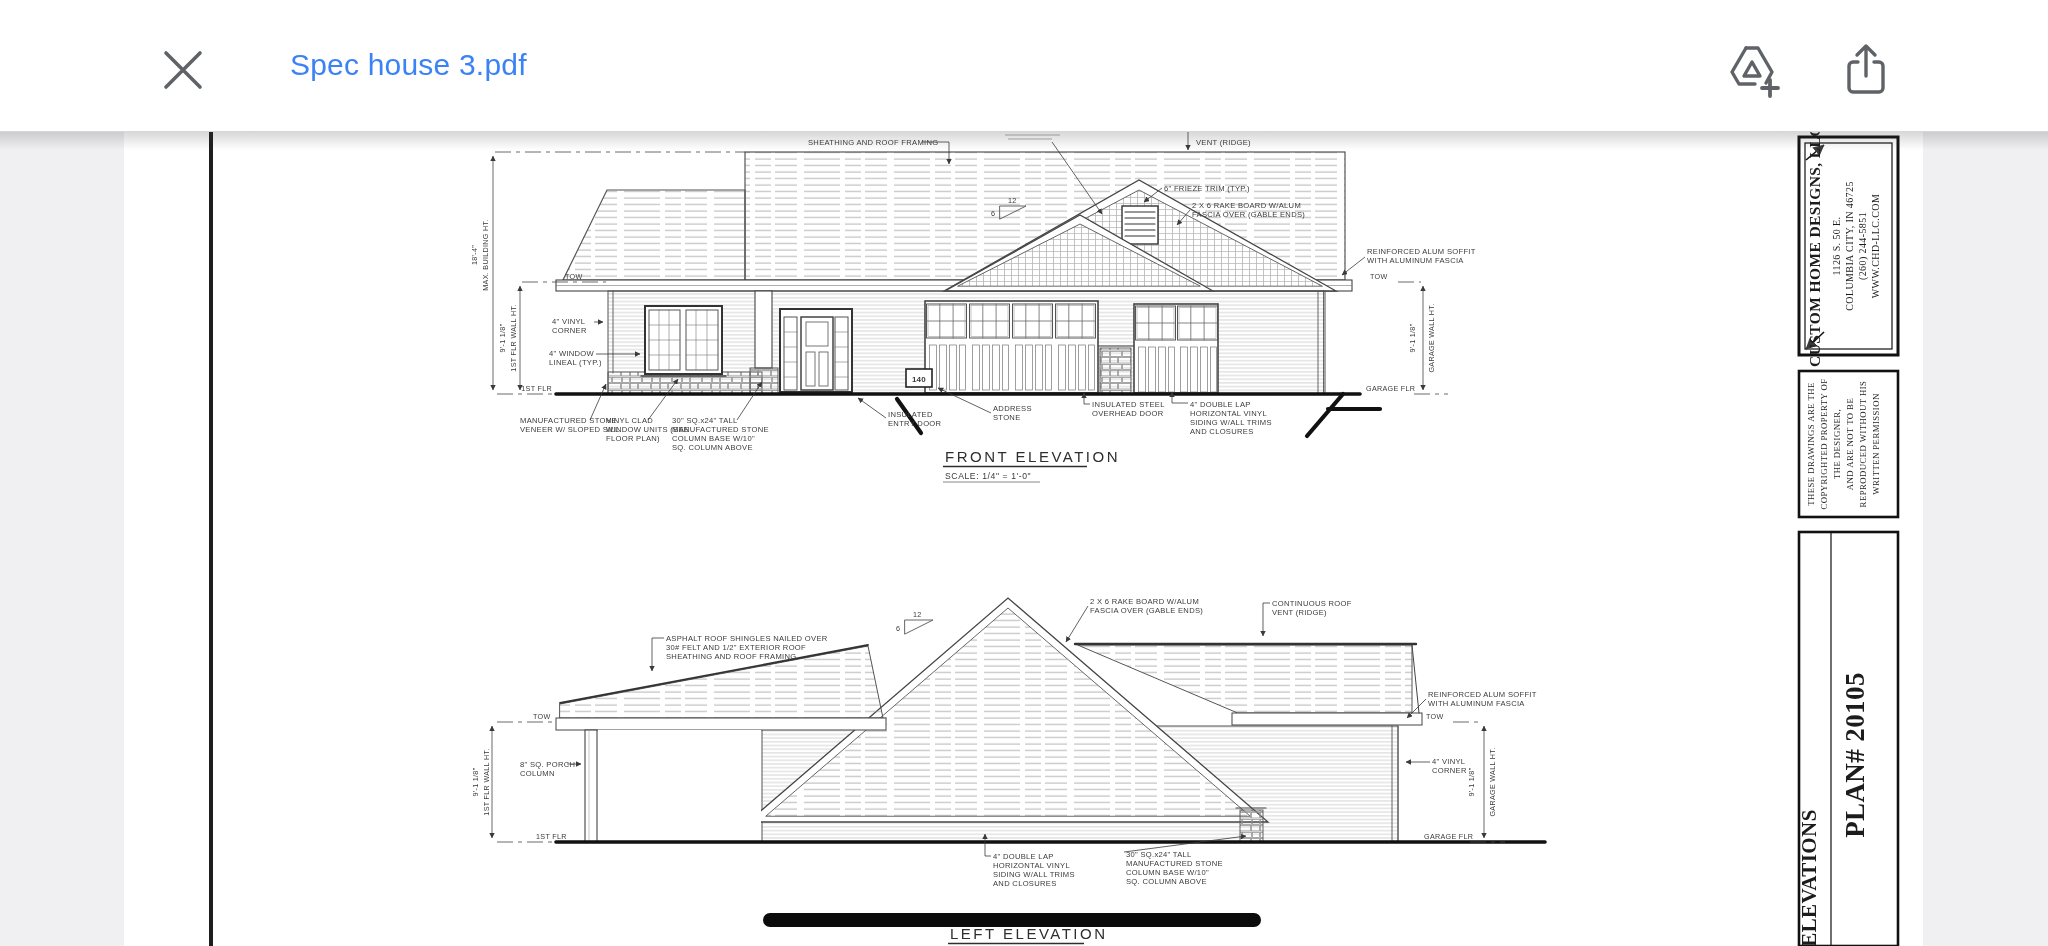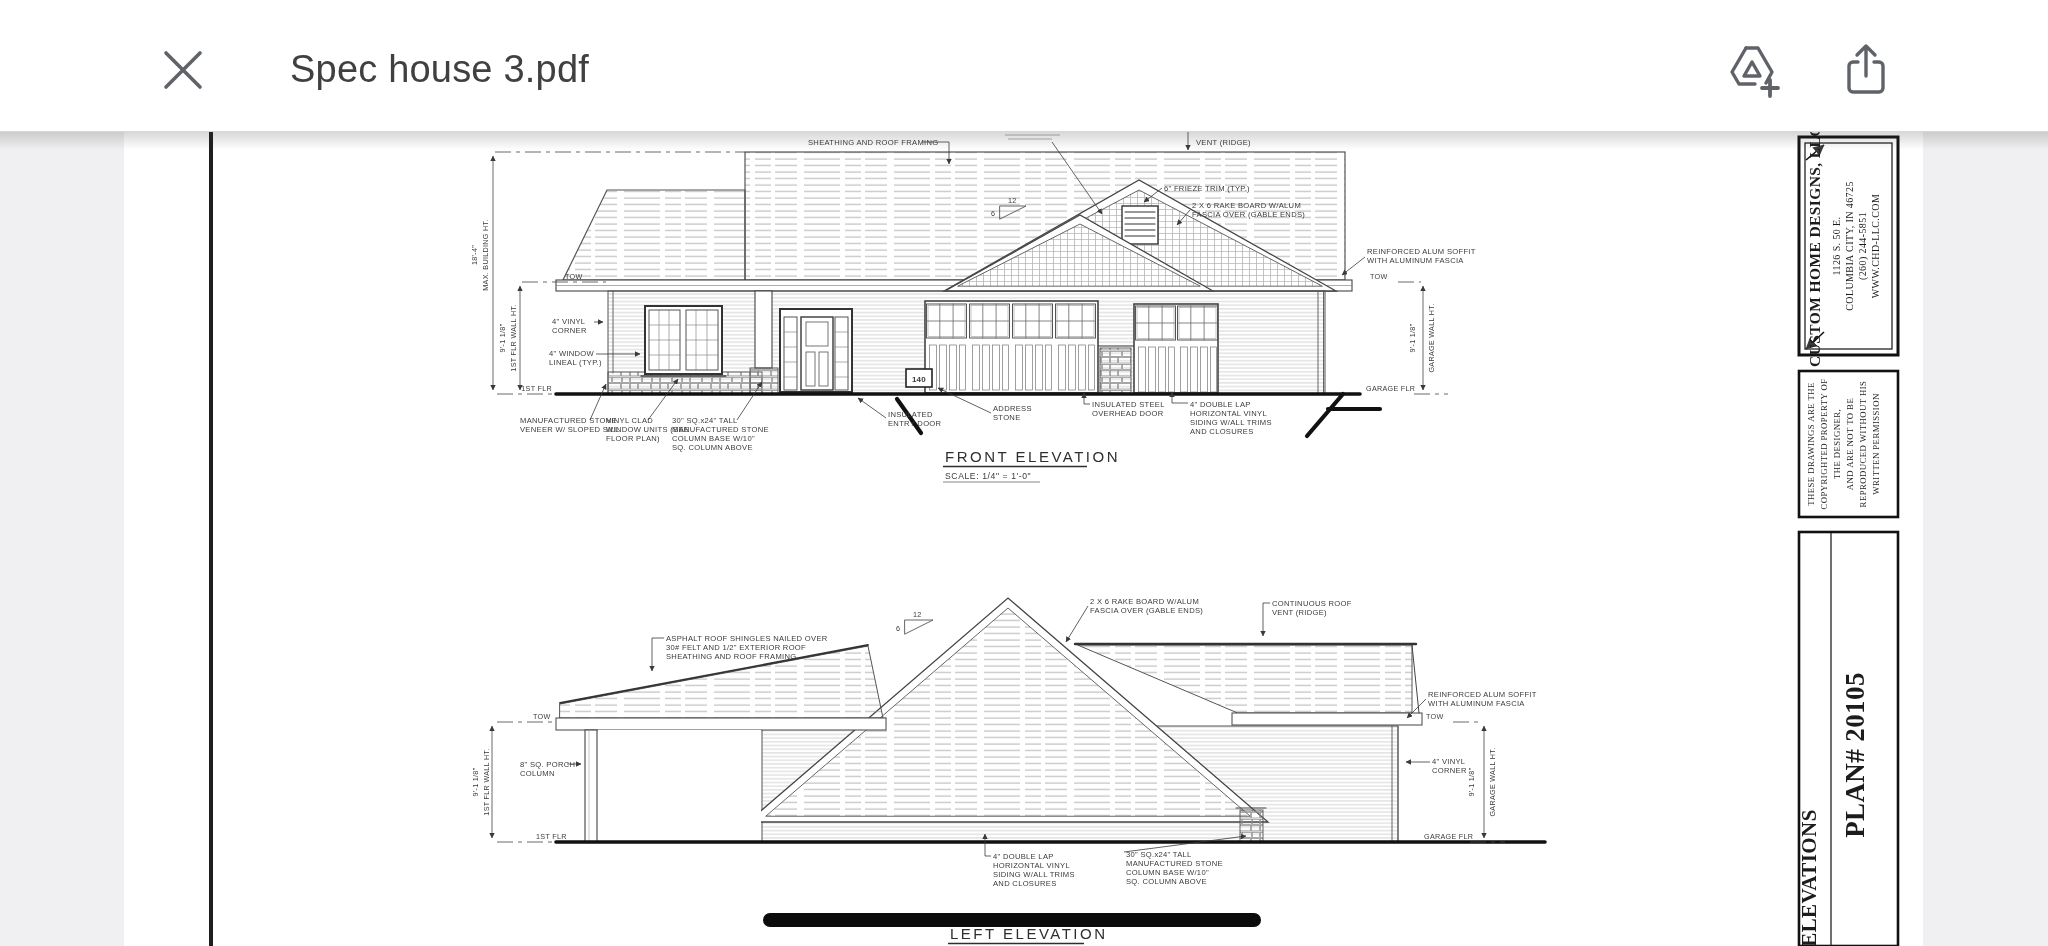--- a/index.html
+++ b/index.html
@@ -1,21 +1,21 @@
 <!DOCTYPE html>
 <html><head>
 <meta charset="utf-8">
 <style>
   html,body{margin:0;padding:0;}
   body{width:2048px;height:946px;overflow:hidden;background:#fff;font-family:"Liberation Sans",sans-serif;position:relative;}
   .toolbar{position:absolute;left:0;top:0;width:2048px;height:131px;background:#fff;z-index:30;}
   .toolbar-divider{position:absolute;left:0;top:131px;width:2048px;height:1px;background:#d7d7d9;z-index:31;}
   .toolbar-shadow{position:absolute;left:0;top:132px;width:2048px;height:18px;z-index:29;
      background:linear-gradient(to bottom,rgba(60,60,60,0.20),rgba(60,60,60,0));}
-  .page-title{position:absolute;left:290px;top:48px;font-size:38px;color:#404040;letter-spacing:0.2px;}
+  .page-title{position:absolute;left:290px;top:48px;font-size:30px;color:#3b82f6;letter-spacing:0.2px;}
   .icon-btn{position:absolute;top:40px;width:60px;height:60px;cursor:pointer;}
   .bg-strip{position:absolute;top:132px;height:814px;background:#f0f0f2;z-index:1;}
   .bg-left{left:0;width:124px;}
   .bg-right{left:1923px;width:125px;}
   .sheet-svg{position:absolute;left:0;top:0;z-index:5;}
   .home-indicator{position:absolute;left:763px;top:913px;width:498px;height:14px;border-radius:7px;background:#0b0b0b;z-index:40;}
   svg text{fill:#3a3a3a;font-family:"Liberation Sans",sans-serif;letter-spacing:0.3px;}
   .ann{font-size:7.6px;}
   .dimt{font-size:7.2px;}
   .dtitle{font-size:15px;letter-spacing:2.5px;fill:#2e2e2e;}

